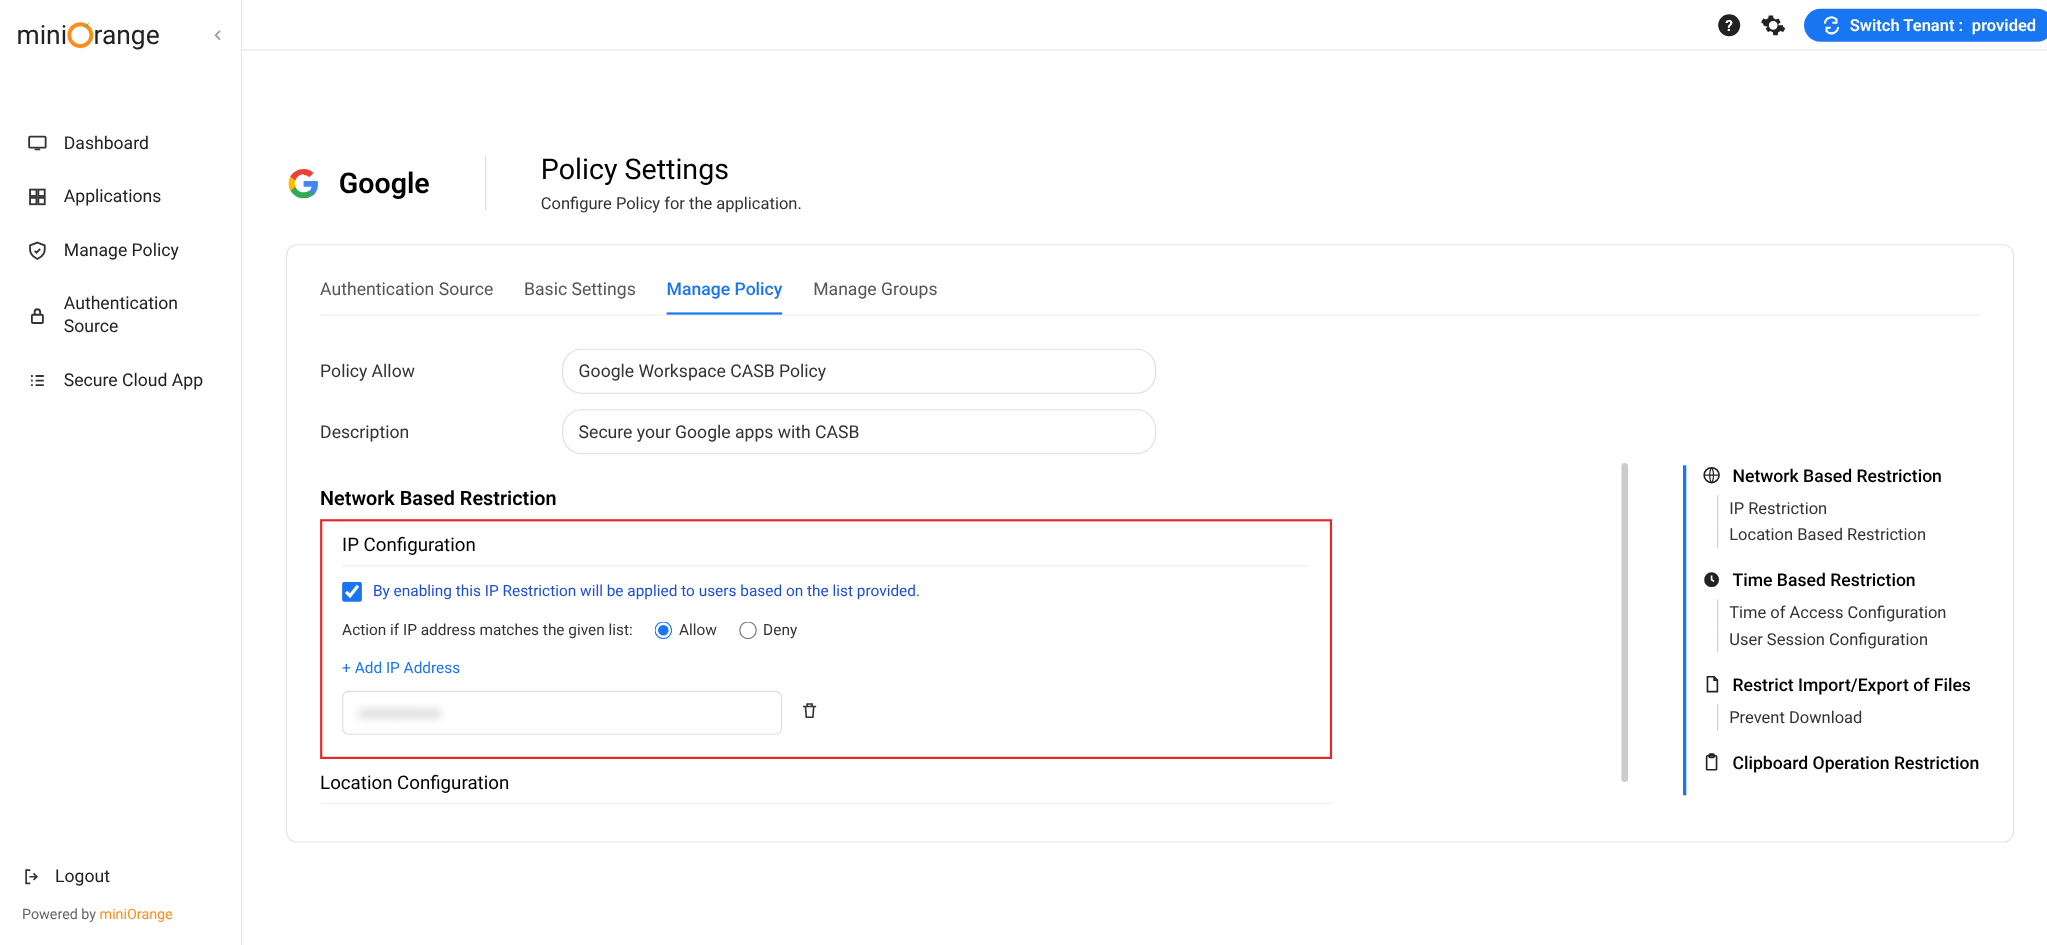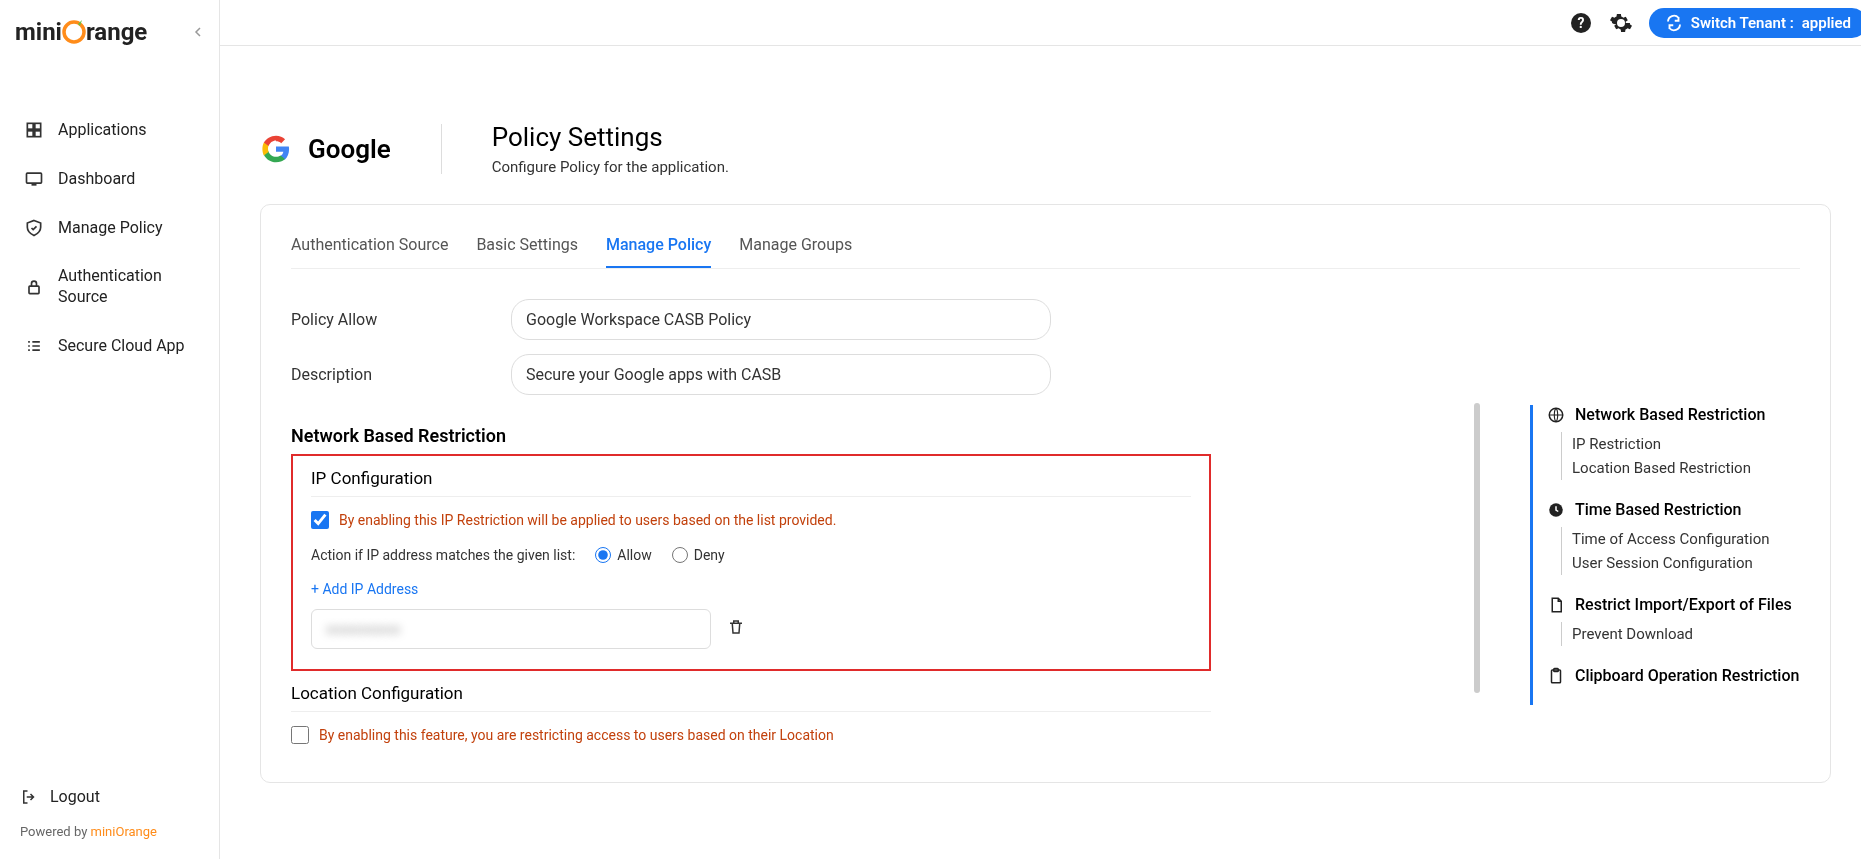--- a/index.html
+++ b/index.html
@@ -26,21 +26,21 @@
     .logo-wrap {
       display: flex;
       align-items: center;
       padding: 8px 15px 20px 15px;
       justify-content: space-between;
     }
     .logo {
       display: flex;
       align-items: flex-start;
       font-size: 24px;
-      font-weight: 700;
+      font-weight: 400;
       color: #222;
     }
     .sidebar-collapse {
       color: #999;
       cursor: pointer;
     }
     .nav {
       padding-top: 40px;
       flex: 1;
     }
@@ -217,21 +217,21 @@
       gap: 10px;
       margin-bottom: 18px;
     }
     .checkbox {
       width: 18px;
       height: 18px;
       accent-color: #1976f2;
     }
     .check-text {
       font-size: 14px;
-      color: #c2410c;
+      color: #1d4ed8;
     }
     .radio-row {
       display: flex;
       align-items: center;
       gap: 20px;
       font-size: 14px;
       color: #333;
       margin-bottom: 16px;
     }
     .radio-group {
@@ -351,33 +351,33 @@
     <span class="sidebar-collapse">
       <svg width="12" height="12" viewBox="0 0 12 12">
           <path d="M8 2 L4 6 L8 10" stroke="#999" stroke-width="1.5" fill="none"></path>
         </svg>
     </span>
   </div>
 
   <div class="nav">
     <div class="nav-item">
       <svg width="20" height="20" viewBox="0 0 24 24" fill="none" stroke="#333" stroke-width="2">
+          <rect x="3" y="5" width="18" height="12" rx="1"></rect>
+          <path d="M9 19h6"></path>
+        </svg>
+      <span class="label">Dashboard</span>
+    </div>
+    <div class="nav-item">
+      <svg width="20" height="20" viewBox="0 0 24 24" fill="none" stroke="#333" stroke-width="2">
           <rect x="4" y="4" width="7" height="7"></rect>
           <rect x="13" y="4" width="7" height="7"></rect>
           <rect x="4" y="13" width="7" height="7"></rect>
           <rect x="13" y="13" width="7" height="7"></rect>
         </svg>
       <span class="label">Applications</span>
-    </div>
-    <div class="nav-item">
-      <svg width="20" height="20" viewBox="0 0 24 24" fill="none" stroke="#333" stroke-width="2">
-          <rect x="3" y="5" width="18" height="12" rx="1"></rect>
-          <path d="M9 19h6"></path>
-        </svg>
-      <span class="label">Dashboard</span>
     </div>
     <div class="nav-item">
       <svg width="20" height="20" viewBox="0 0 24 24" fill="none" stroke="#333" stroke-width="2">
           <path d="M12 3 L20 6 v5 c0 5 -4 8 -8 10 c-4 -2 -8 -5 -8 -10 V6 z"></path>
           <path d="M9 12 l2 2 l4 -4"></path>
         </svg>
       <span class="label">Manage Policy</span>
     </div>
     <div class="nav-item">
       <svg width="20" height="20" viewBox="0 0 24 24" fill="none" stroke="#333" stroke-width="2">
@@ -418,21 +418,21 @@
     <span class="topbar-icon">
       <svg width="24" height="24" viewBox="0 0 24 24" fill="#222">
           <path d="M12 8a4 4 0 100 8 4 4 0 000-8zm9 4a7 7 0 01-.1 1.2l2.1 1.6-2 3.4-2.5-1a7 7 0 01-2 1.2l-.4 2.6h-4l-.4-2.6a7 7 0 01-2-1.2l-2.5 1-2-3.4 2.1-1.6A7 7 0 013 12a7 7 0 01.1-1.2L1 9.2l2-3.4 2.5 1a7 7 0 012-1.2L7.9 3h4l.4 2.6a7 7 0 012 1.2l2.5-1 2 3.4-2.1 1.6c.1.4.1.8.1 1.2z"></path>
         </svg>
     </span>
     <div class="switch-tenant">
       <svg width="18" height="18" viewBox="0 0 24 24" fill="none" stroke="#fff" stroke-width="2.5">
           <path d="M4 10a8 8 0 0114-5M20 14a8 8 0 01-14 5M18 4v5h-5M6 20v-5h5"></path>
         </svg>
       <span>Switch Tenant :</span>
-      <span>applied</span>
+      <span>provided</span>
     </div>
   </div>
 
   <div class="content">
     <div style="flex:1;min-width:0;position:relative">
       <div class="header-row">
         <div style="display:flex;align-items:center;gap:16px">
           <svg class="google-logo" viewBox="0 0 48 48">
             <path fill="#4285F4" d="M43.6 24.5c0-1.4-.1-2.8-.4-4.1H24v7.8h11c-.5 2.6-1.9 4.8-4.1 6.3v5.2h6.6c3.9-3.6 6.1-8.9 6.1-15.2z"></path>
             <path fill="#34A853" d="M24 44c5.5 0 10.1-1.8 13.5-5l-6.6-5.2c-1.8 1.2-4.2 2-6.9 2-5.3 0-9.8-3.6-11.4-8.4H5.8v5.3C9.2 39.6 16 44 24 44z"></path>
@@ -490,24 +490,20 @@
               <div class="ip-input blurred">xxxxxxxxxx</div>
               <span class="delete-icon">
                 <svg width="18" height="18" viewBox="0 0 24 24" fill="none" stroke="#333" stroke-width="2">
                     <path d="M4 7h16M9 7V4h6v3M7 7l1 13h8l1-13"></path>
                   </svg>
               </span>
             </div>
           </div>
 
           <div class="sub-title" style="margin-top:12px">Location Configuration</div>
-          <div class="check-row">
-            <input type="checkbox" class="checkbox" style="">
-            <span class="check-text">By enabling this feature, you are restricting access to users based on their Location</span>
-          </div>
         </div>
 
 
         <div class="scroll-indicator"></div>
 
         <div class="right-panel">
           <div class="rp-section">
             <div class="rp-head">
               <svg width="18" height="18" viewBox="0 0 24 24" fill="#222">
                   <circle cx="12" cy="12" r="9" fill="none" stroke="#222" stroke-width="2"></circle>

